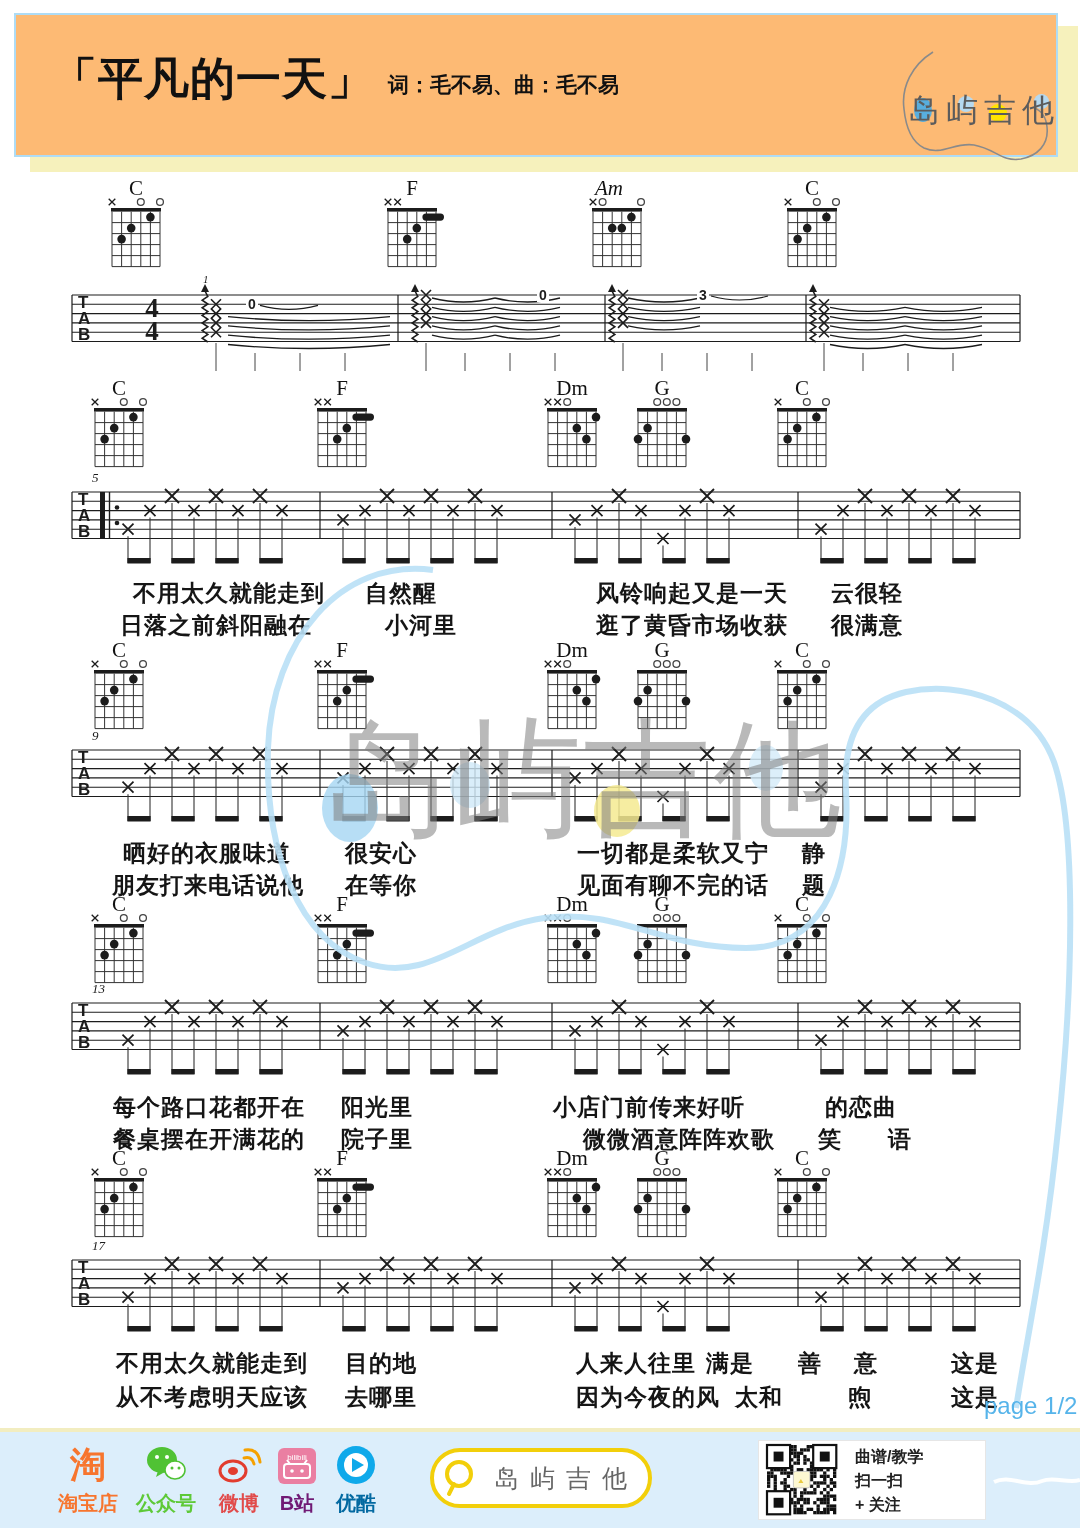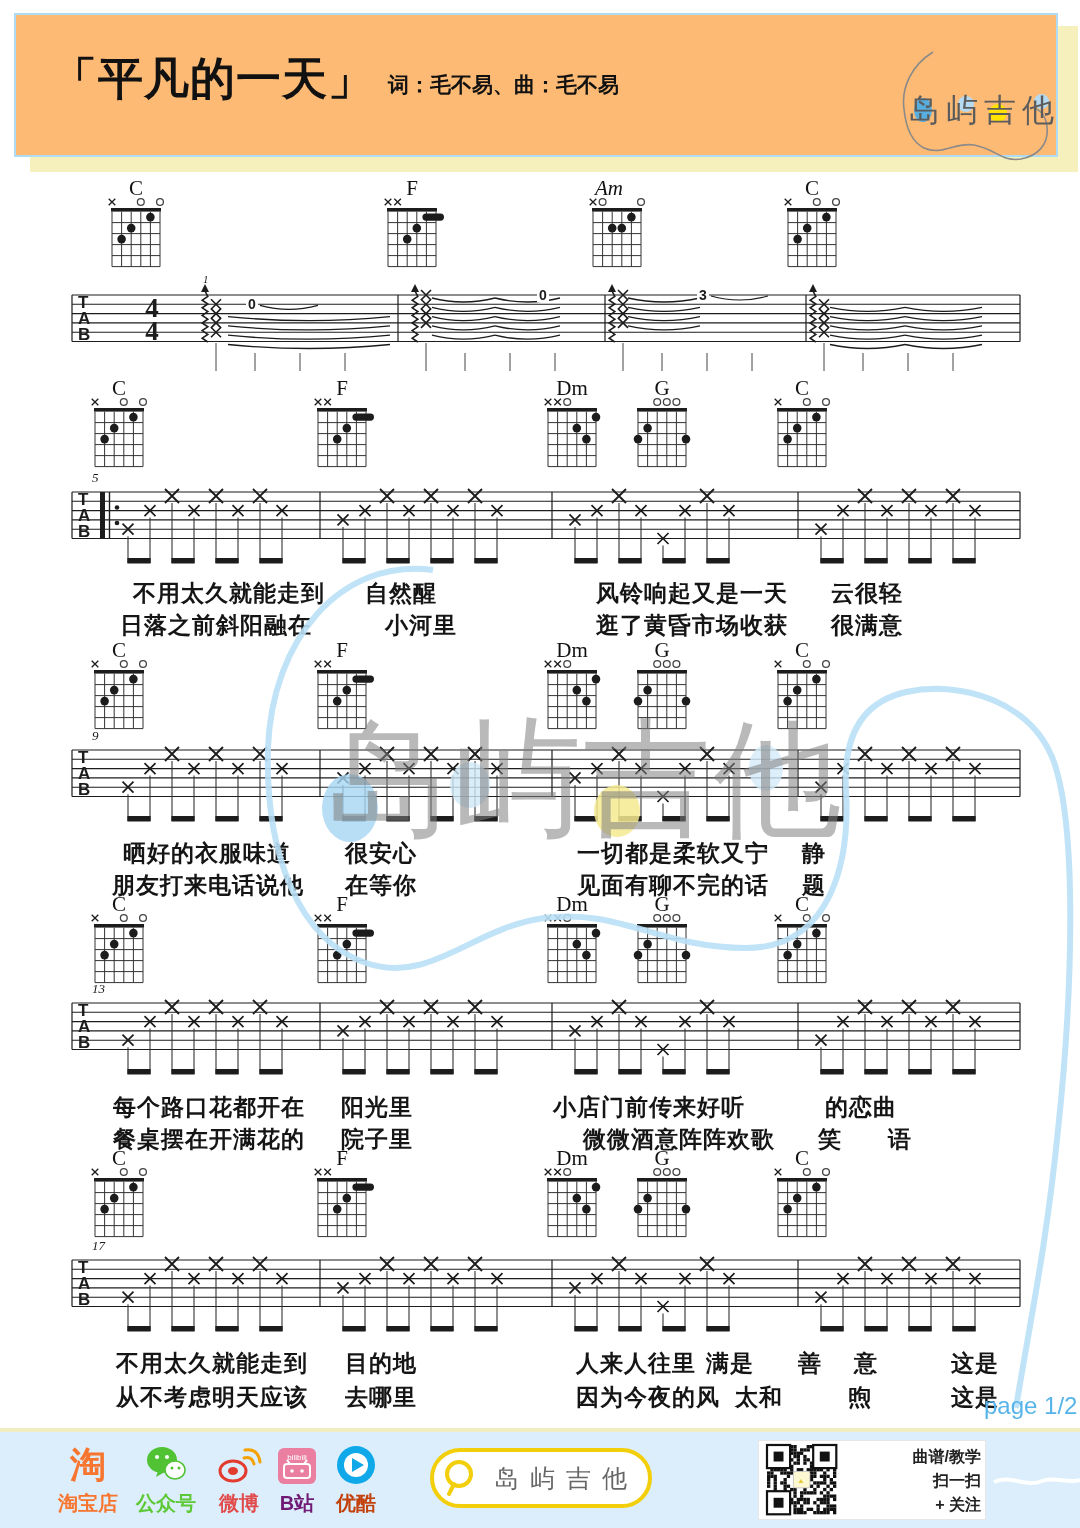--- a/index.html
+++ b/index.html
@@ -32,21 +32,21 @@
   .footer{position:absolute;left:0;top:1428px;width:1080px;height:100px;background:#dceefb;
           border-top:4px solid #f2edc0;box-sizing:border-box;z-index:9;}
   .flink{position:absolute;text-align:center;transform:translateX(-50%);}
   .flink .ic{height:46px;display:flex;align-items:center;justify-content:center;}
   .flink .lb{font-size:20px;font-weight:700;margin-top:2px;white-space:nowrap;}
   .search{position:absolute;left:430px;top:16px;width:222px;height:60px;background:#fff;
           border:4px solid #f2cf0a;border-radius:34px;box-sizing:border-box;display:flex;align-items:center;}
   .search span{font-size:25px;color:#666;letter-spacing:11px;margin-left:8px;white-space:nowrap;}
   .qrbox{position:absolute;left:758px;top:8px;width:228px;height:80px;background:#fff;border:1px solid #e6e6e6;box-sizing:border-box;}
   .qrtext{position:absolute;left:96px;top:0;width:126px;height:80px;display:flex;flex-direction:column;
-          justify-content:space-around;align-items:flex-end;padding:4px 0;box-sizing:border-box;}
+          justify-content:space-around;align-items:flex-start;padding:4px 0;box-sizing:border-box;}
   .qrtext div{font-size:16px;font-weight:700;color:#222;white-space:nowrap;}
   .squig{position:absolute;left:992px;top:40px;z-index:2;}
 </style>
 </head>
 <body>
 
 <div class="page">
 
   <div class="hdr-shadow"></div>
   <div class="hdr-card">
@@ -1152,21 +1152,21 @@
                  <div class="lb" style="color:#701a75">B站</div>
         </div>
         <div class="flink" style="left: 356px; top: 10px;">
           <div class="ic">
             <svg width="42" height="42" viewBox="0 0 42 42">
      <circle cx="21" cy="21" r="19" fill="#0fa9ea"></circle>
      <circle cx="21" cy="21" r="12" fill="#fff"></circle>
      <path d="M 17,14 L 29,21 L 17,28 Z" fill="#0fa9ea"></path>
             </svg>
           </div>
-                 <div class="lb" style="color:#c2410c">优酷</div>
+                 <div class="lb" style="color:#0369a1">优酷</div>
         </div>
       </div>
     <div class="search">
       <svg width="52" height="52" viewBox="0 0 52 52">
         <circle cx="25" cy="22" r="12" fill="none" stroke="#f2cf0a" stroke-width="4"></circle>
         <line x1="20" y1="32" x2="15" y2="42" stroke="#f2cf0a" stroke-width="4" stroke-linecap="round"></line>
       </svg>
       <span>岛屿吉他</span>
     </div>
     <div class="qrbox">

